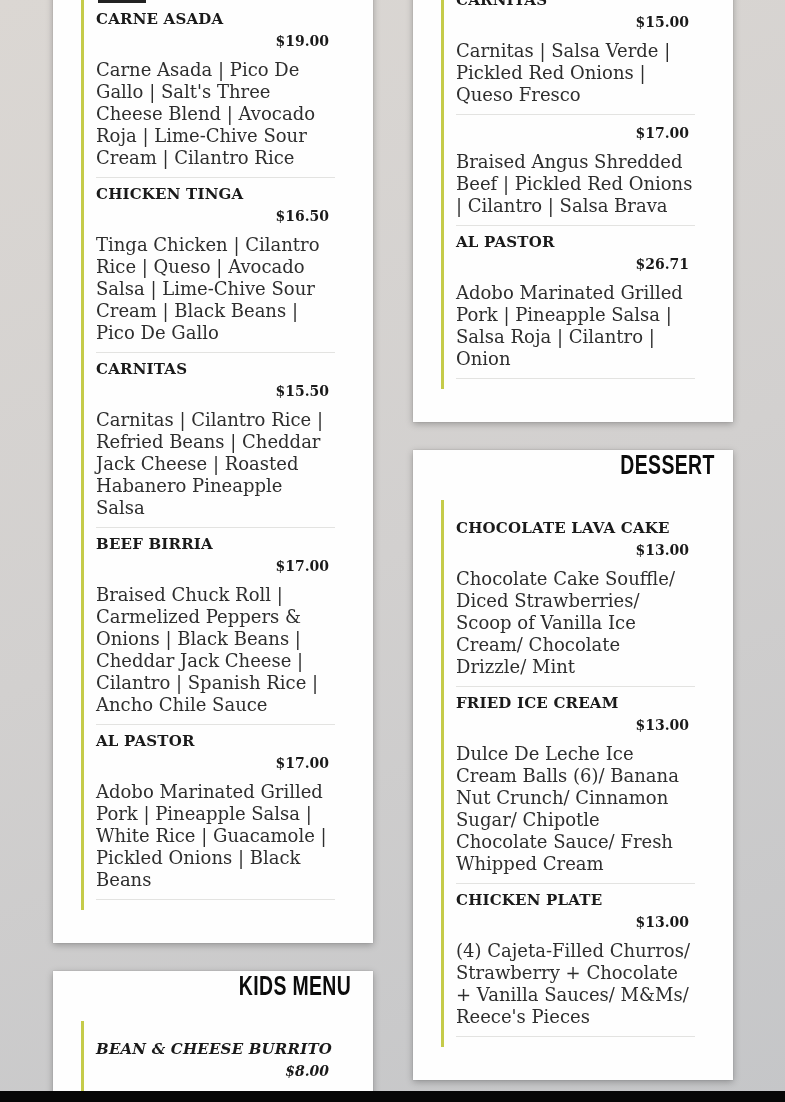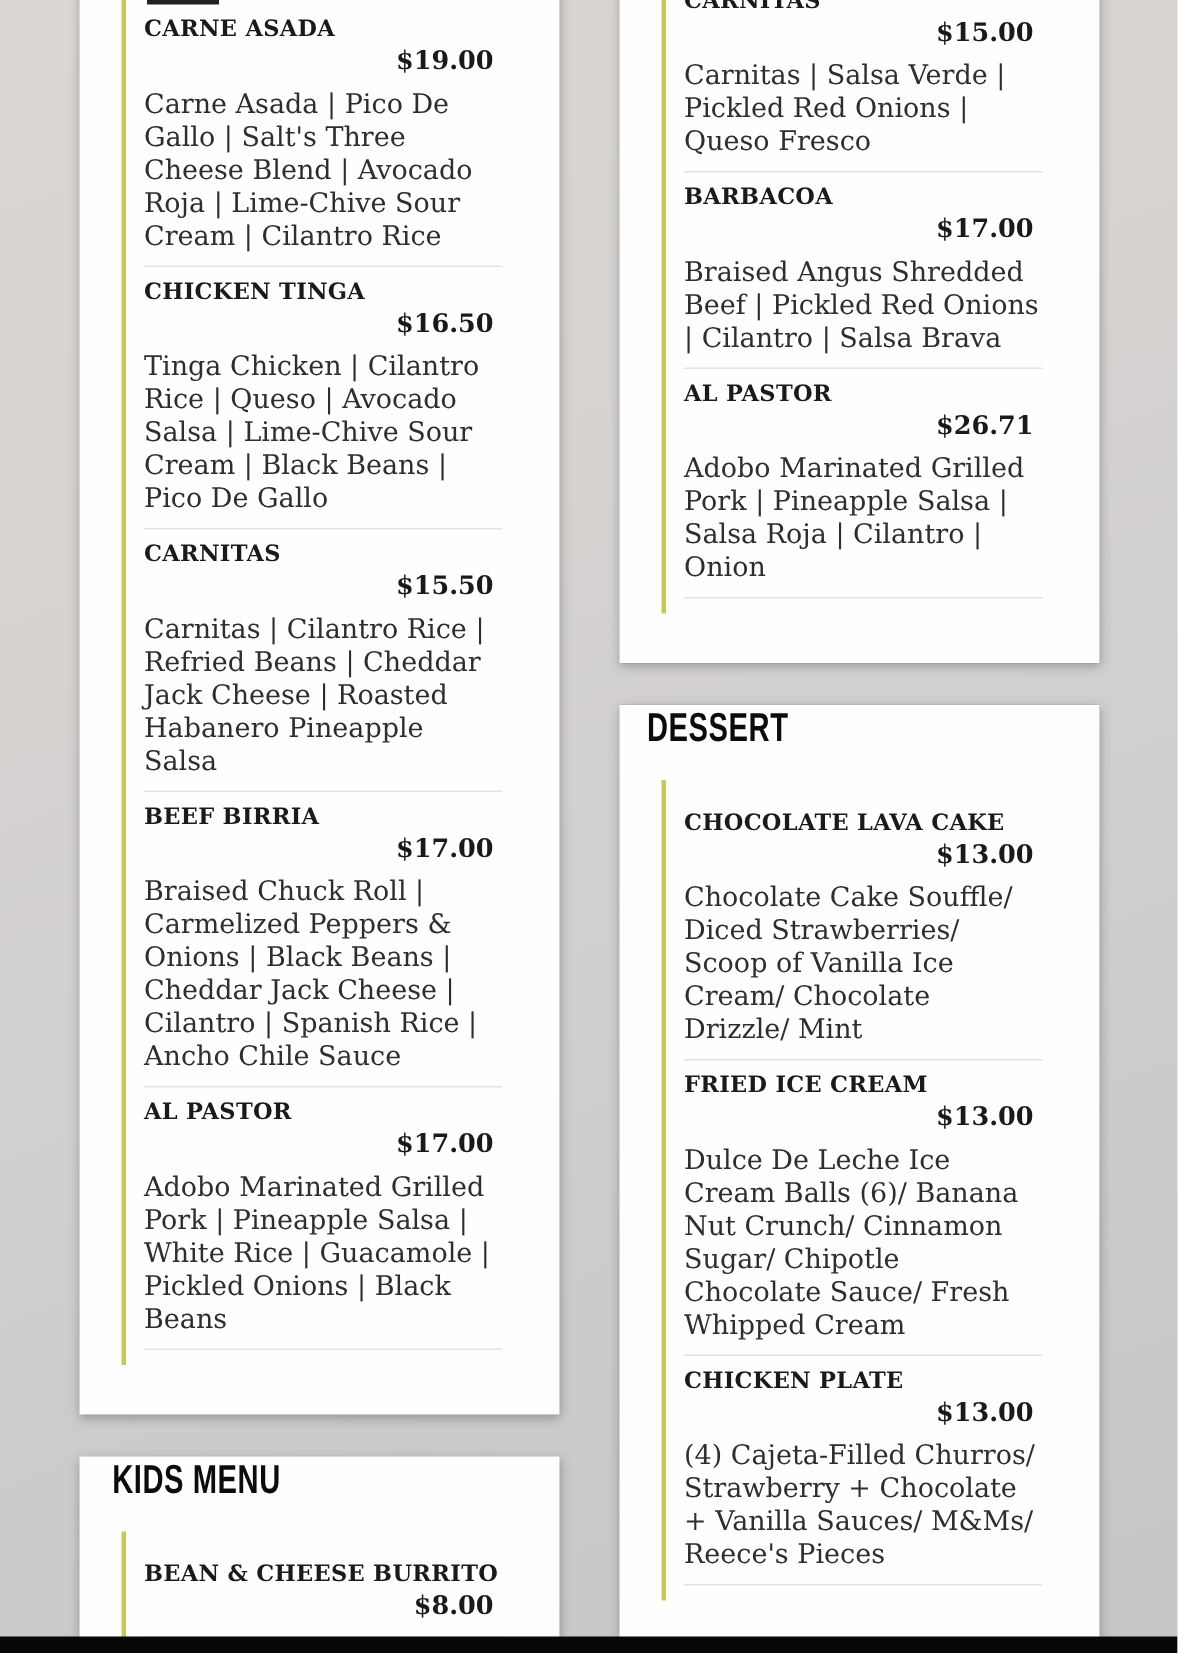--- a/index.html
+++ b/index.html
@@ -24,21 +24,21 @@
   .col-left{left:53px;top:-37px;}
   .col-right{left:413px;top:-16px;}
   .card{
     background:var(--card);
     box-shadow:0 2px 7px rgba(0,0,0,0.28), 0 0 1px rgba(0,0,0,0.2);
     padding-bottom:33px;
   }
   .card + .card{margin-top:20px;}
   .col-right .card + .card{margin-top:19px;}
   .card-heading{
-    text-align:left;
+    text-align:right;
     margin-top:28px;
     margin-bottom:16px;
     line-height:30px;
   }
   .card-heading span{
     display:inline-block;
     font-family:"Liberation Sans","DejaVu Sans",sans-serif;
     font-weight:800;
     font-size:27px;
     letter-spacing:0.5px;
@@ -51,31 +51,31 @@
     margin:0 38px 0 28px;
     border-left:3px solid var(--accent);
     padding:0 0 10px 12px;
   }
   .items.pad-top{padding-top:8px;}
   .items.pad-top-sm{padding-top:12px;}
   .item{
     padding:6px 0 8px;
     border-bottom:1px solid var(--divider);
   }
-  .item-kid{padding:10px 0 10px;}
+  .item-kid{padding:10px 0 10px;font-style:italic;}
   .item-name{
     font-weight:700;
     font-size:15px;
     line-height:20px;
     color:var(--name);
     letter-spacing:0.2px;
   }
   .item-price{
     font-weight:700;
-    font-size:17px;
+    font-size:14px;
     line-height:20px;
     margin-top:2px;
     text-align:right;
     padding-right:6px;
     color:var(--name);
   }
   .item-desc{
     margin-top:8px;
     font-size:18px;
     line-height:22px;
@@ -175,21 +175,20 @@
     <div class="card">
       <div class="items">
 
         <div class="item">
           <div class="item-name">CARNITAS</div>
           <div class="item-price">$15.00</div>
           <div class="item-desc">Carnitas | Salsa Verde | Pickled Red Onions | Queso Fresco</div>
         </div>
 
         <div class="item">
-          <div class="item-name">BARBACOA</div>
           <div class="item-price">$17.00</div>
           <div class="item-desc">Braised Angus Shredded Beef | Pickled Red Onions | Cilantro | Salsa Brava</div>
         </div>
 
         <div class="item">
           <div class="item-name">AL PASTOR</div>
           <div class="item-price">$26.71</div>
           <div class="item-desc">Adobo Marinated Grilled Pork | Pineapple Salsa | Salsa Roja | Cilantro | Onion</div>
         </div>
       </div>

